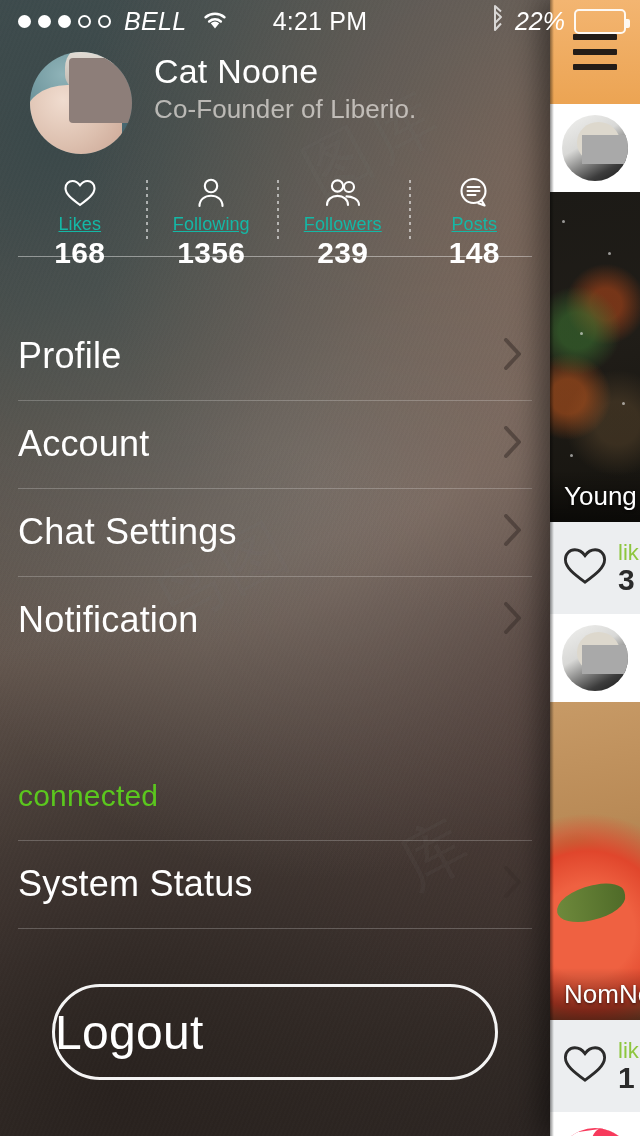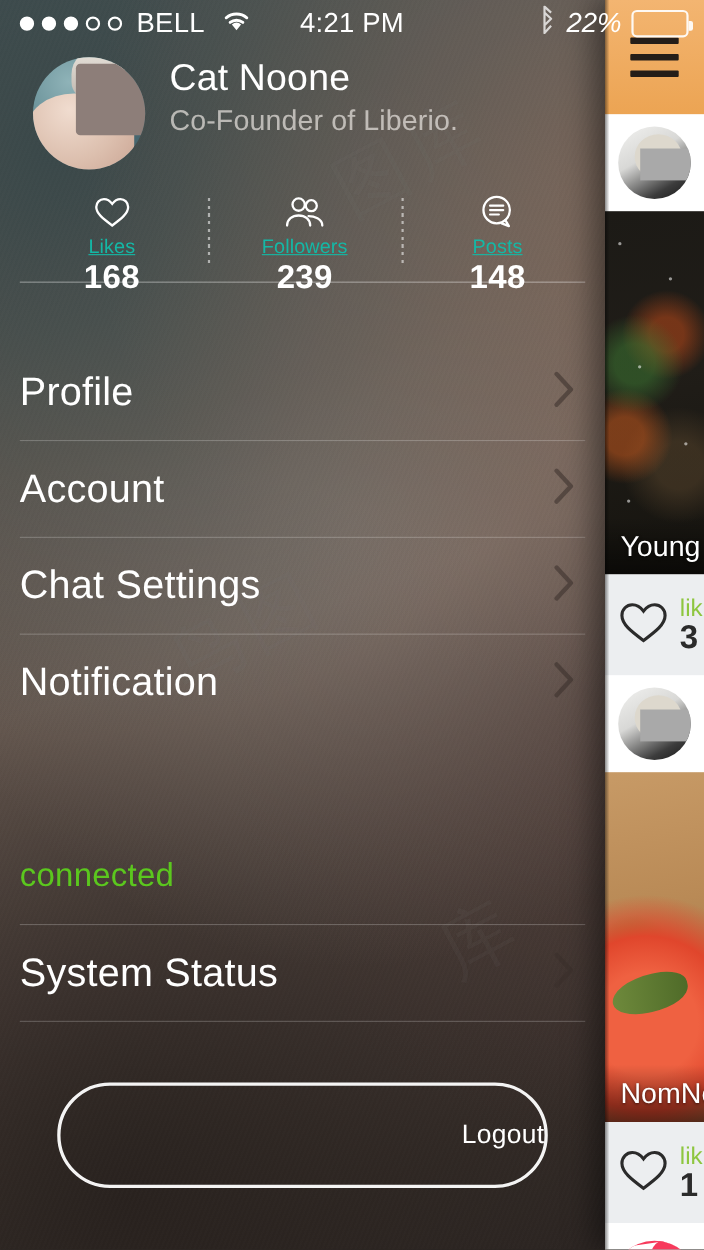--- a/index.html
+++ b/index.html
@@ -40,21 +40,21 @@
   .wm1{ left:300px; top:110px; }
   .wm2{ left:150px; top:540px; }
   .wm3{ left:400px; top:820px; }
 
   
   .statusbar{
     position:absolute; left:0; top:0; width:640px; height:42px;
     display:flex; align-items:center; color:#fff;
     font-size:25px; z-index:30;
   }
-  .sb-left{ position:absolute; left:18px; display:flex; align-items:center; gap:9px; }
+  .sb-left{ position:absolute; left:18px; display:flex; align-items:center; gap:9px;font-style:italic; }
   .dots{ display:flex; gap:7px; align-items:center; }
   .dot{ width:13px; height:13px; border-radius:50%; border:2px solid #fff; }
   .dot.filled{ background:#fff; }
   .carrier{ font-size:25px; letter-spacing:.3px; margin-left:4px; }
   .wifi{ margin-left:6px; }
   .sb-center{
     position:absolute; left:0; width:640px; text-align:center;
     font-size:25px; letter-spacing:.2px;
   }
   .sb-right{ position:absolute; right:14px; display:flex; align-items:center; gap:9px;font-style:italic; }
@@ -127,22 +127,22 @@
     display:flex; align-items:center; padding:0 26px 0 18px;
   }
   .row-label{ color:#fff; font-size:36px; font-weight:300; letter-spacing:.2px; flex:1; }
   .row-value{ font-size:30px; letter-spacing:.2px; margin-right:16px; }
   .chev{ opacity:.55; }
 
   
   .logout{
     position:absolute; left:52px; top:984px; width:446px; height:96px;
     border:3px solid rgba(255,255,255,.95); border-radius:48px;
-    display:flex; align-items:center; justify-content:flex-end;
-    color:#fff; font-size:24px; font-weight:300; letter-spacing:.3px;
+    display:flex; align-items:center; justify-content:flex-start;
+    color:#fff; font-size:48px; font-weight:300; letter-spacing:.3px;
     background:transparent;
   }
 
   
   .feed{
     position:absolute; left:550px; top:0; width:90px; height:1136px;
     background:#fff; z-index:20; overflow:hidden;
     box-shadow:-10px 0 26px rgba(0,0,0,.45);
   }
   .feed-shadowline{
@@ -291,20 +291,30 @@
         <div class="stat">
           <div class="stat-icon">
             <svg width="34" height="30" viewBox="0 0 34 30">
                 <path d="M17 27C9 21 2.5 16.2 2.5 10.2 2.5 6 5.7 3 9.5 3c2.9 0 5.6 1.7 7.5 4.3C18.9 4.7 21.6 3 24.5 3 28.3 3 31.5 6 31.5 10.2c0 6-6.5 10.8-14.5 16.8z" fill="none" stroke="#fff" stroke-width="2.1"></path>
               </svg>
           </div>
           <div class="stat-label">Likes</div>
           <div class="stat-value">168</div>
         </div>
 
+        <div class="stat">
+          <div class="stat-icon">
+            <svg width="34" height="32" viewBox="0 0 34 32">
+                <circle cx="17" cy="9" r="6.2" fill="none" stroke="#fff" stroke-width="2.1"></circle>
+                <path d="M5.5 29c0-6.3 5.1-10.2 11.5-10.2S28.5 22.7 28.5 29" fill="none" stroke="#fff" stroke-width="2.1" stroke-linecap="round"></path>
+              </svg>
+          </div>
+          <div class="stat-label">Following</div>
+          <div class="stat-value">1356</div>
+        </div>
 
         <div class="stat">
           <div class="stat-icon">
             <svg width="40" height="32" viewBox="0 0 40 32">
                 <circle cx="14.5" cy="9" r="5.6" fill="none" stroke="#fff" stroke-width="2.1"></circle>
                 <circle cx="26" cy="10" r="5" fill="none" stroke="#fff" stroke-width="2.1"></circle>
                 <path d="M4 28c0-5.6 4.7-9.1 10.5-9.1S25 22.4 25 28" fill="none" stroke="#fff" stroke-width="2.1" stroke-linecap="round"></path>
                 <path d="M23.5 19.4c5 0 12.5 2.6 12.5 8.6" fill="none" stroke="#fff" stroke-width="2.1" stroke-linecap="round"></path>
               </svg>
           </div>

